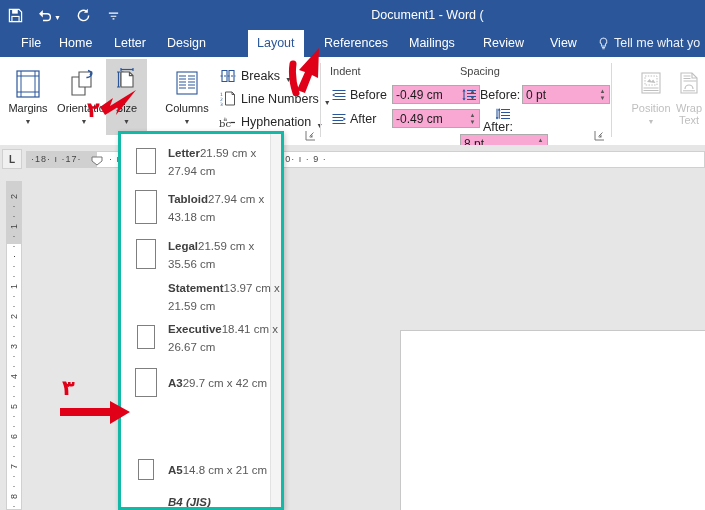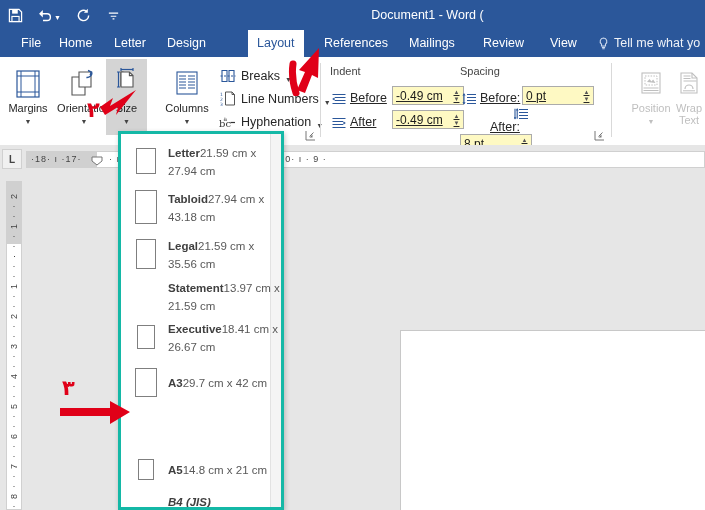--- a/index.html
+++ b/index.html
@@ -60,25 +60,25 @@
   .bigbtn .lb{line-height:12px;margin-top:3px;display:block;}
   .bigbtn .dd{font-size:7px;line-height:8px;color:#444;}
   .bigbtn.sel{background:#d4d4d4;}
   .bigbtn.dis,.bigbtn.dis .dd{color:#bfbfbf;}
   .smallbtn{
     position:absolute;height:22px;display:flex;align-items:flex-end;
     font-size:12.5px;color:#262626;white-space:nowrap;
   }
   .smallbtn .ic{width:20px;display:flex;align-items:center;justify-content:center;margin-right:3px;}
   .smallbtn .dd{font-size:7px;margin-left:5px;color:#444;}
-  .fld-row{position:absolute;height:21px;display:flex;align-items:flex-end;font-size:12.5px;color:#262626;white-space:nowrap;text-decoration:underline;}
+  .fld-row{position:absolute;height:21px;display:flex;align-items:center;font-size:12.5px;color:#262626;white-space:nowrap;}
   .fld-row .ic{width:17px;display:flex;align-items:center;justify-content:center;margin-right:3px;}
   .fld-row .lbl{min-width:42px;}
   .spin{
-    width:72px;height:19px;border:1px solid #ababab;background:#fef9c3;
+    width:88px;height:19px;border:1px solid #ababab;background:#f9a8d4;
     display:flex;align-items:center;box-sizing:border-box;
   }
   .spin .val{flex:1;font-size:12px;color:#1a1a1a;padding-left:3px;}
   .spin .arrows{width:13px;height:17px;display:flex;flex-direction:column;
      align-items:center;justify-content:center;color:#555;font-size:6px;line-height:7px;}
   .launcher{position:absolute;width:11px;height:11px;color:#666;font-size:9px;}
   
   #workspace{position:absolute;left:0;top:145px;width:705px;height:365px;background:#e6e6e6;}
   #tabsel{
     position:absolute;left:2px;top:4px;width:20px;height:20px;background:#f0f0f0;

